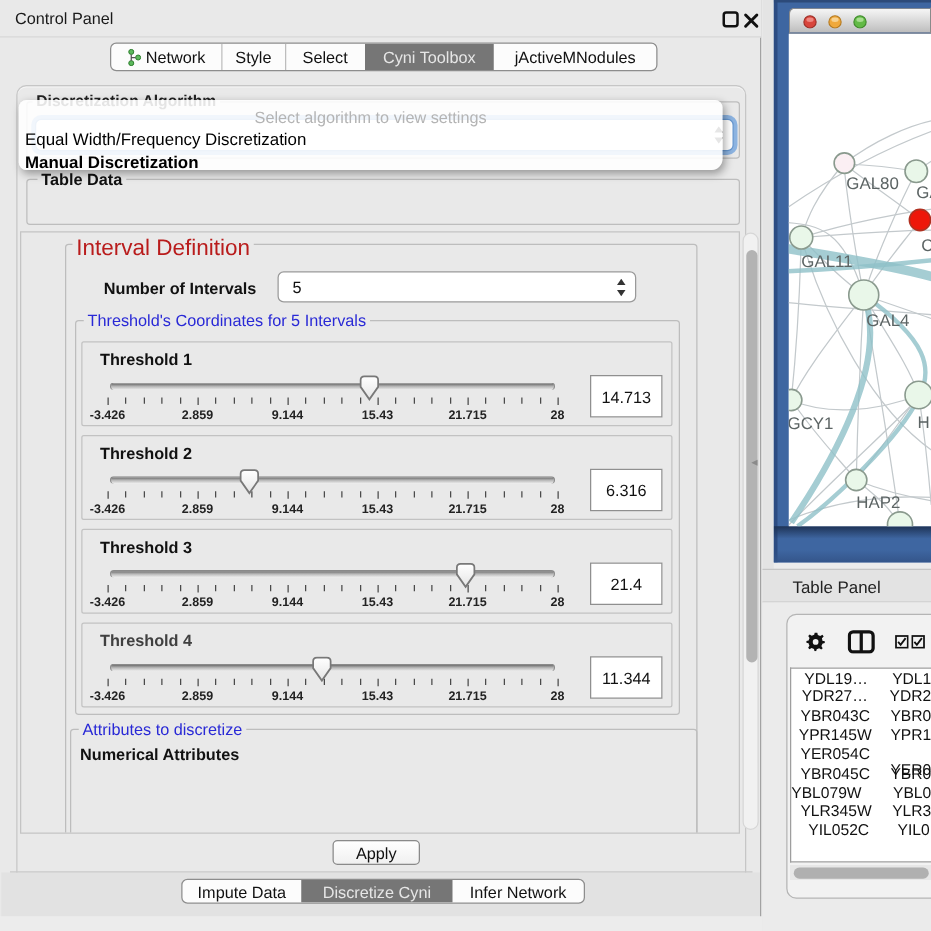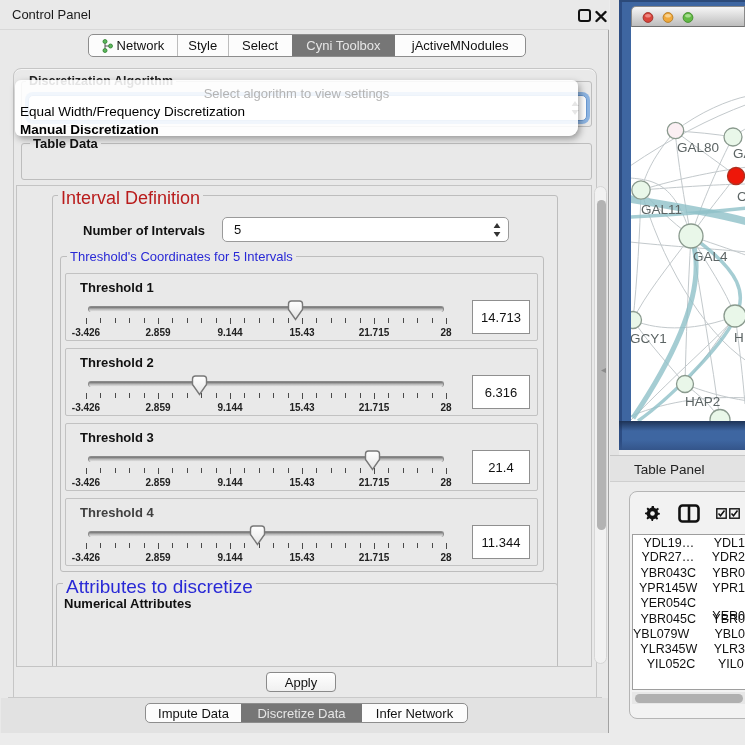--- a/index.html
+++ b/index.html
@@ -237,33 +237,33 @@
             <linearGradient id="tg" x1="0" y1="0" x2="0" y2="1">
               <stop offset="0" stop-color="#ffffff"></stop>
               <stop offset="0.5" stop-color="#f2f2f2"></stop>
               <stop offset="1" stop-color="#e4e4e4"></stop>
             </linearGradient>
           </defs>
         </svg>
         <div class="vbox" style="left:406px;top:26px;width:58px;height:34px;">11.344</div>
       </div>
 <div class="grp" style="left:39px;top:397px;width:502px;height:120px;"></div>
-      <div class="legend" style="left:46px;top:390px;font-size:19px;color:#2929d6;">Attributes to discretize</div>
+      <div class="legend" style="left:46px;top:390px;font-size:13px;color:#2929d6;">Attributes to discretize</div>
       <div class="abs" style="left:47px;top:410px;font-size:13px;font-weight:700;color:#111;">Numerical Attributes</div>
     </div>
 <div class="abs" style="left:594px;top:186px;width:13px;height:478px;background:#f1f1f1;border:1px solid #d6d6d6;border-radius:7px;">
       <div class="abs" style="left:1.5px;top:13px;width:9px;height:330px;background:#b3b3b3;border-radius:5px;"></div>
     </div>
 <div class="abs" style="left:601px;top:364px;width:7px;height:11px;font-size:10px;color:#8a8a8a;">◂</div>
     <div class="abs" style="left:266px;top:672px;width:70px;height:20px;background:linear-gradient(#ffffff,#f0f0f0);border:1px solid #8a8a8a;border-radius:4px;font-size:13px;color:#111;display:flex;align-items:center;justify-content:center;">Apply</div>
 <div class="abs" style="left:1px;top:698px;width:607px;height:35px;background:#e2e2e2;"></div>
     <div class="abs" style="left:8px;top:697px;width:594px;height:1px;background:#c9c9c9;"></div>
     <div class="abs" style="left:145px;top:703px;width:323px;height:20px;background:#fcfcfc;border:1px solid #8d8d8d;border-radius:5px;display:flex;font-size:13px;color:#111;overflow:hidden;">
       <div style="width:95px;display:flex;align-items:center;justify-content:center;">Impute Data</div>
-      <div style="width:121px;display:flex;align-items:center;justify-content:center;background:#767676;color:#e6e6e6;">Discretize Data</div>
+      <div style="width:121px;display:flex;align-items:center;justify-content:center;background:#767676;color:#e6e6e6;">Discretize Cyni</div>
       <div style="width:105px;display:flex;align-items:center;justify-content:center;">Infer Network</div>
     </div>
 </div>
 <div class="abs" style="left:610px;top:0;width:9px;height:745px;background:#e4e4e4;"></div>
 <div class="abs" style="left:619px;top:0;width:126px;height:450px;background:#3e66a1;overflow:hidden;">
     <div class="abs" style="left:0;top:0;width:3px;height:450px;background:#2c4c82;"></div>
     <div class="abs" style="left:0;top:421px;width:126px;height:10px;background:linear-gradient(#1e3356,rgba(62,102,161,0));"></div>
     <div class="abs" style="left:0;top:440px;width:126px;height:10px;background:linear-gradient(rgba(62,102,161,0),#34558a);"></div>
     <div class="abs" style="left:0;top:0;width:126px;height:2px;background:#2c4a79;"></div>
     <div class="abs" style="left:12px;top:6px;width:114px;height:21px;background:linear-gradient(#f6f6f6,#bdbdbd);border:1px solid #8a8a8a;border-bottom-color:#707070;border-radius:5px 0 0 0;">

